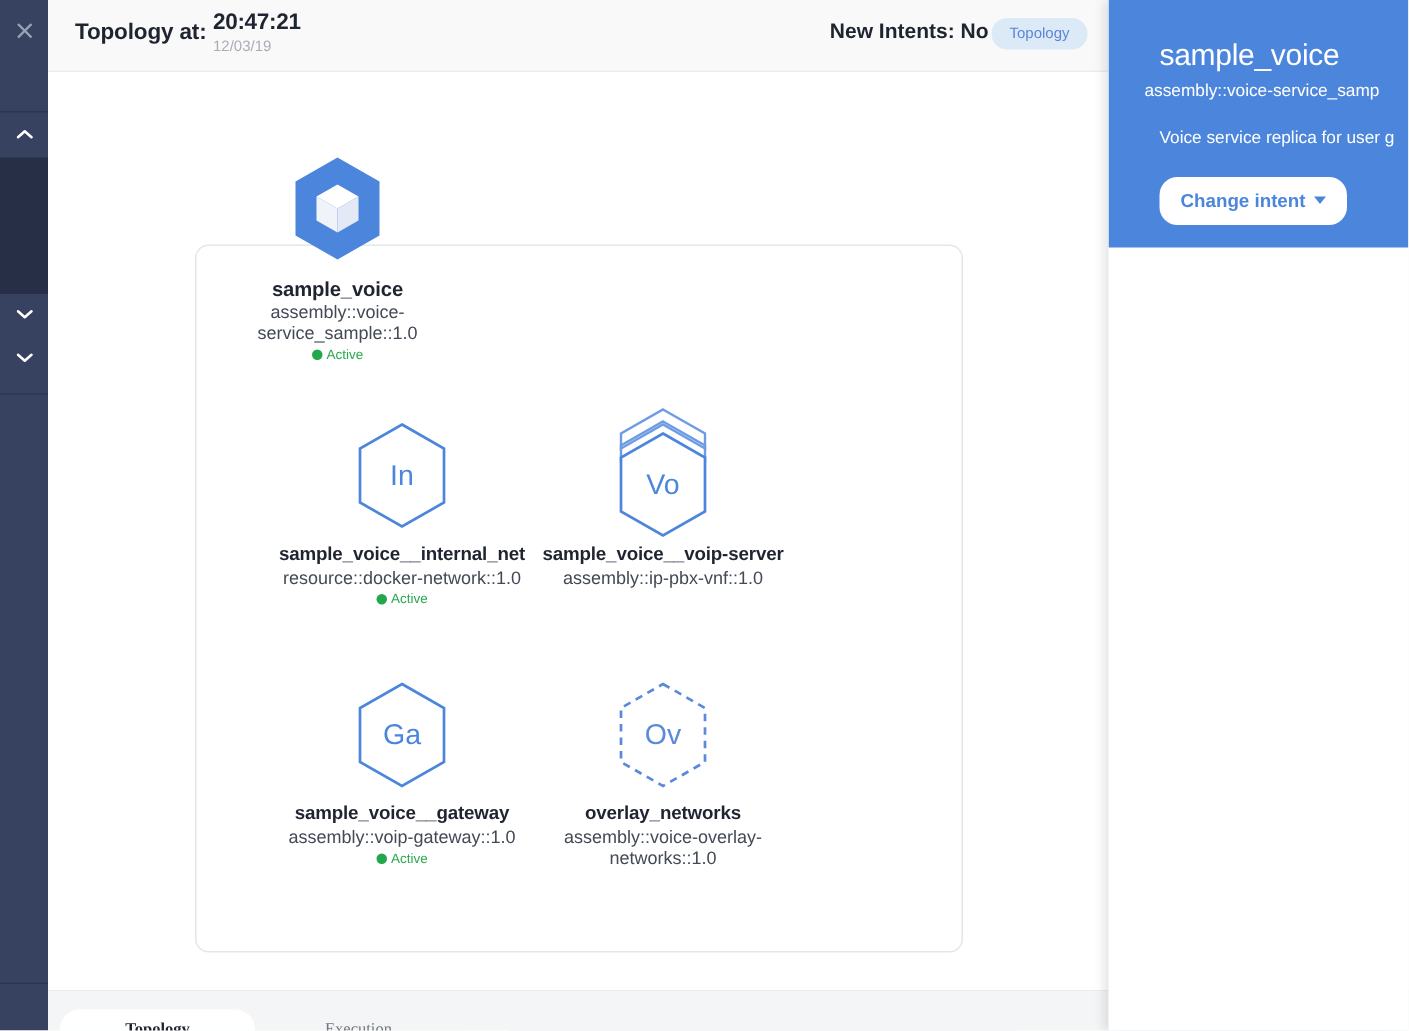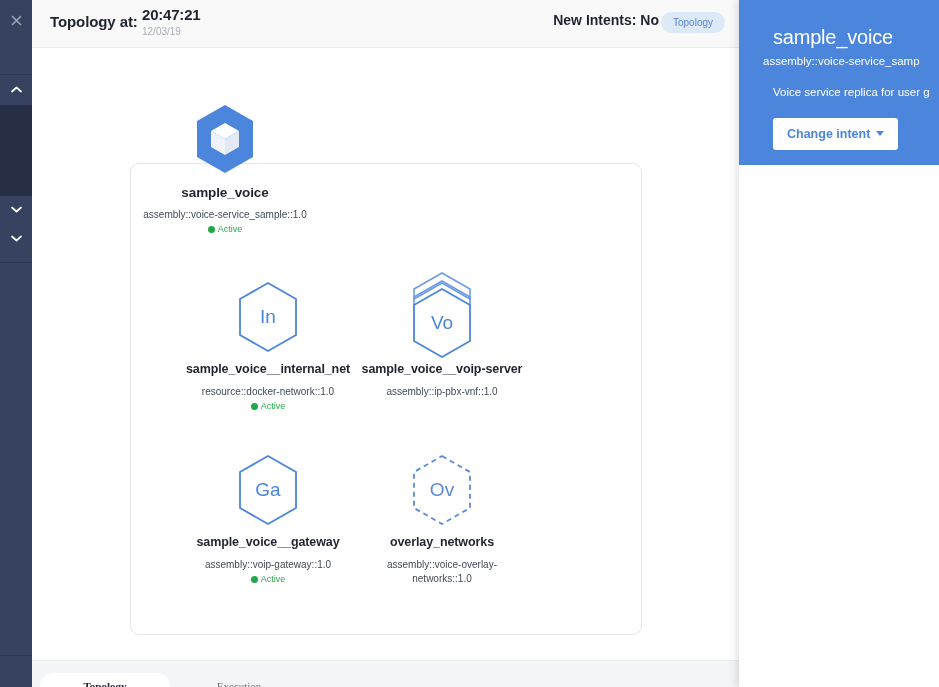--- a/index.html
+++ b/index.html
@@ -140,24 +140,24 @@
     overflow: visible;
   }
   .node-name {
     font-size: 12.5px;
     font-weight: bold;
     color: #1f2430;
     line-height: 15px;
     letter-spacing: -0.1px;
   }
   .node-type {
-    font-size: 10px;
+    font-size: 12px;
     color: #434a55;
     line-height: 14px;
-    margin-top: 8px;
+    margin-top: 1px;
   }
   .node-status {
     font-size: 9px;
     color: #2aa94f;
     margin-top: 2px;
     line-height: 11px;
   }
   .node-status .dot {
     display: inline-block;
     width: 7px; height: 7px;
@@ -252,21 +252,21 @@
     font-size: 11.5px;
     color: #ffffff;
     white-space: nowrap;
   }
   .panel-btn {
     position: absolute;
     left: 34px; top: 118px;
     background: #ffffff;
     color: #4c86dc;
     border: none;
-    border-radius: 3px;
+    border-radius: 12px;
     font-size: 12.5px;
     font-family: "Liberation Sans", sans-serif;
     font-weight: bold;
     padding: 9px 14px;
     cursor: pointer;
     white-space: nowrap;
   }
   .panel-btn .caret {
     display: inline-block;
     margin-left: 6px;

